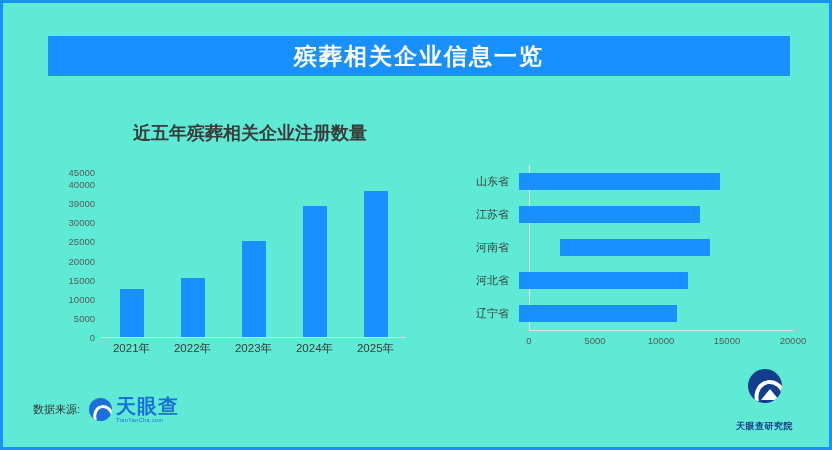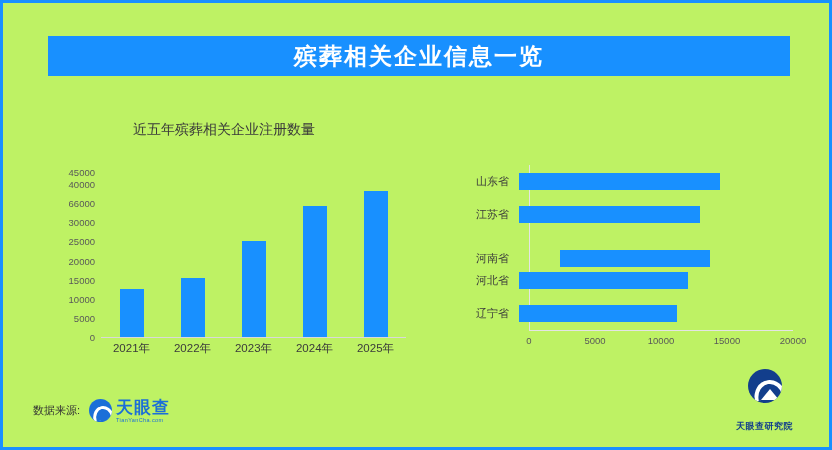--- a/index.html
+++ b/index.html
@@ -7,21 +7,21 @@
     width:832px;height:450px;
     background:#ffffff;
     font-family:"Liberation Sans","DejaVu Sans",sans-serif;
     overflow:hidden;
   }
   .page{
     position:relative;
     width:832px;height:450px;
     box-sizing:border-box;
     border:3px solid #1890ff;
-    background:#bef264;
+    background:#5eead4;
   }
 
   
   .banner{
     position:absolute;
     left:45px; top:33px;
     width:742px; height:40px;
     background:#1890ff;
     display:flex;align-items:center;justify-content:center;
   }
@@ -38,23 +38,23 @@
     position:absolute;
     left:20px; top:100px;
     width:400px; height:270px;
   }
   .panel-right{
     position:absolute;
     left:430px; top:100px;
     width:382px; height:270px;
   }
   .chart-title{
-    font-size:14px;
+    font-size:18px;
     color:#3a3a3a;
-    font-weight:normal;
+    font-weight:bold;
     white-space:nowrap;
   }
   .title-left{position:absolute;left:110px;top:18px;}
   .title-right{position:absolute;left:105px;top:18px;}
 
   
   .vchart{
     position:absolute;
     left:28px; top:62px;
     width:355px; height:180px;
@@ -206,21 +206,21 @@
     position:absolute;
     left:3px;top:7px;
     width:15px;height:11px;
     border:3px solid #ffffff;
     border-radius:50% 50% 0 0 / 90% 90% 0 0;
     border-bottom:none;
     transform:rotate(-14deg);
   }
   .tyc-words{display:flex;flex-direction:column;line-height:1;}
   .tyc-cn{
-    font-size:17px;
+    font-size:20px;
     font-weight:bold;
     color:#1b6fd8;
     letter-spacing:1px;
     white-space:nowrap;
   }
   .tyc-en{
     font-size:5.5px;
     color:#1b6fd8;
     letter-spacing:0.4px;
     margin-top:2px;
@@ -283,21 +283,21 @@
 
     <div class="vchart">
       <div class="v-ylabels">
           <div class="v-ylabel" style="top: 172px;">0</div>
           <div class="v-ylabel" style="top: 152.889px;">5000</div>
           <div class="v-ylabel" style="top: 133.778px;">10000</div>
           <div class="v-ylabel" style="top: 114.667px;">15000</div>
           <div class="v-ylabel" style="top: 95.5556px;">20000</div>
           <div class="v-ylabel" style="top: 76.4444px;">25000</div>
           <div class="v-ylabel" style="top: 57.3333px;">30000</div>
-          <div class="v-ylabel" style="top: 38.2222px;">66000</div>
+          <div class="v-ylabel" style="top: 38.2222px;">39000</div>
           <div class="v-ylabel" style="top: 19.1111px;">40000</div>
           <div class="v-ylabel" style="top: 7px;">45000</div>
         </div>
       <div class="v-plot">
         <div class="v-bars">
             <div class="v-bar-slot">
               <div class="v-bar" style="height: 47.7778px; background: rgb(24, 144, 255);"></div>
             </div>
             <div class="v-bar-slot">
               <div class="v-bar" style="height: 59.2444px; background: rgb(24, 144, 255);"></div>
@@ -333,21 +333,21 @@
             <div class="h-track">
               <div class="h-bar" style="width: 73.5%; background: rgb(24, 144, 255);"></div>
             </div>
           </div>
           <div class="h-row" style="top: 33px;">
             <div class="h-cat">江苏省</div>
             <div class="h-track">
               <div class="h-bar" style="width: 66%; background: rgb(24, 144, 255);"></div>
             </div>
           </div>
-          <div class="h-row" style="top: 77px; gap: 41px;">
+          <div class="h-row" style="top: 66px; gap: 41px;">
             <div class="h-cat">河南省</div>
             <div class="h-track">
               <div class="h-bar" style="width: 64.5%; background: rgb(24, 144, 255);"></div>
             </div>
           </div>
           <div class="h-row" style="top: 132px;">
             <div class="h-cat">辽宁省</div>
             <div class="h-track">
               <div class="h-bar" style="width: 57.5%; background: rgb(24, 144, 255);"></div>
             </div>

